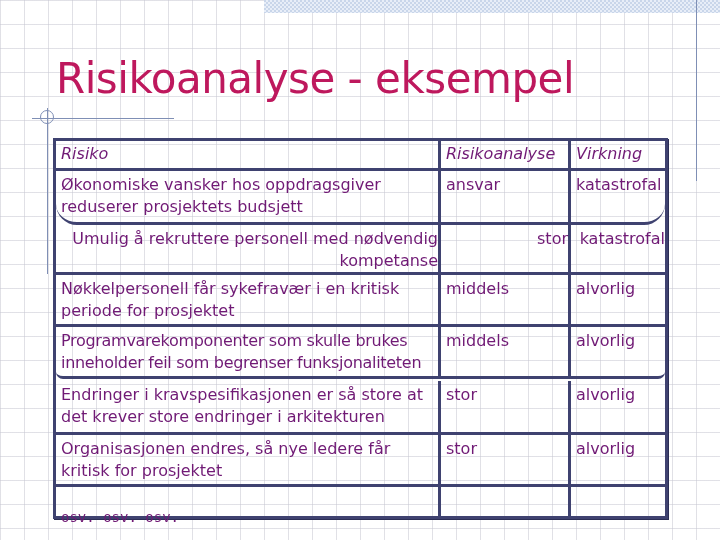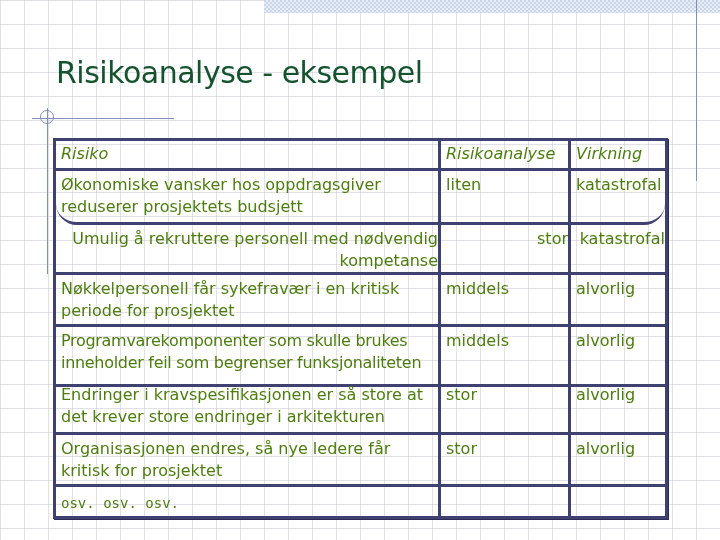--- a/index.html
+++ b/index.html
@@ -21,21 +21,21 @@
         linear-gradient(45deg, #e8eef8 25%, transparent 25%, transparent 75%, #e8eef8 75%);
       background-size: 4px 4px;
       background-position: 0 0, 2px 2px;
     }
     .right-vline {
       position: absolute; left: 696px; top: 0; width: 1px; height: 181px;
       background: #7f8fb5;
     }
     .title {
       position: absolute; left: 56px; top: 58px;
-      font-size: 30px; color: #14532d; line-height: 1;
+      font-size: 42px; color: #be185d; line-height: 1;
       letter-spacing: -0.5px;
     }
     .title-hline {
       position: absolute; left: 32px; top: 118px; width: 142px; height: 1px;
       background: #7f8fb5;
     }
     .title-vline {
       position: absolute; left: 47px; top: 108px; width: 1px; height: 166px;
       background: #7f8fb5;
     }
@@ -50,21 +50,21 @@
       box-shadow: 1px 1px 0 #2c2e55;
     }
     .row {
       position: absolute; left: 0; right: 0;
       border-bottom: 3px solid #3f4270; box-sizing: border-box;
     }
     .row.last { border-bottom: none; }
     .cell {
       position: absolute; top: 0; bottom: 0; box-sizing: border-box;
       padding: 3px 0 0 5px;
-      font-size: 16px; line-height: 22px; color: #4d7c0f;
+      font-size: 16px; line-height: 22px; color: #701a75;
     }
     .c1 { left: 0; width: 382px; }
     .c2 { left: 382px; width: 130px; border-left: 3px solid #3f4270; }
     .c3 { left: 512px; width: 97px; border-left: 3px solid #3f4270; }
     .hdr .cell { font-style: italic; padding-top: 2px; }
     .mono { font-family: "DejaVu Sans Mono", monospace; font-size: 14px; }
   </style>
 </head>
 <body>
 
@@ -77,46 +77,46 @@
 <div class="title-circle"></div>
 
 <div class="table">
   <div class="row hdr" style="top:0;height:30px;">
     <div class="cell c1">Risiko</div>
     <div class="cell c2">Risikoanalyse</div>
     <div class="cell c3">Virkning</div>
   </div>
   <div class="row" style="top:30px;height:54px;border-radius:21px;">
     <div class="cell c1">Økonomiske vansker hos oppdragsgiver reduserer prosjektets budsjett</div>
-    <div class="cell c2">liten</div>
+    <div class="cell c2">ansvar</div>
     <div class="cell c3">katastrofal</div>
   </div>
   <div class="row" style="top:84px;height:50px;text-align:right;">
     <div class="cell c1">Umulig å rekruttere personell med nødvendig kompetanse</div>
     <div class="cell c2">stor</div>
     <div class="cell c3">katastrofal</div>
   </div>
   <div class="row" style="top:134px;height:52px;">
     <div class="cell c1">Nøkkelpersonell får sykefravær i en kritisk periode for prosjektet</div>
     <div class="cell c2">middels</div>
     <div class="cell c3">alvorlig</div>
   </div>
-  <div class="row" style="top:186px;height:60px;">
+  <div class="row" style="top:186px;height:52px;border-radius:7px;">
     <div class="cell c1" style="letter-spacing:-0.3px;">Programvarekomponenter som skulle brukes inneholder feil som begrenser funksjonaliteten</div>
     <div class="cell c2">middels</div>
     <div class="cell c3">alvorlig</div>
   </div>
   <div class="row" style="top:240px;height:54px;">
     <div class="cell c1">Endringer i kravspesifikasjonen er så store at det krever store endringer i arkitekturen</div>
     <div class="cell c2">stor</div>
     <div class="cell c3">alvorlig</div>
   </div>
   <div class="row" style="top:294px;height:52px;">
     <div class="cell c1">Organisasjonen endres, så nye ledere får kritisk for prosjektet</div>
     <div class="cell c2">stor</div>
     <div class="cell c3">alvorlig</div>
   </div>
   <div class="row last" style="top:346px;height:29px;">
-    <div class="cell c1 mono" style="padding-top:5px;">osv. osv. osv.</div>
+    <div class="cell c1 mono" style="padding-top:19px;">osv. osv. osv.</div>
     <div class="cell c2"></div>
     <div class="cell c3"></div>
   </div>
 </div>
 
 </body></html>

